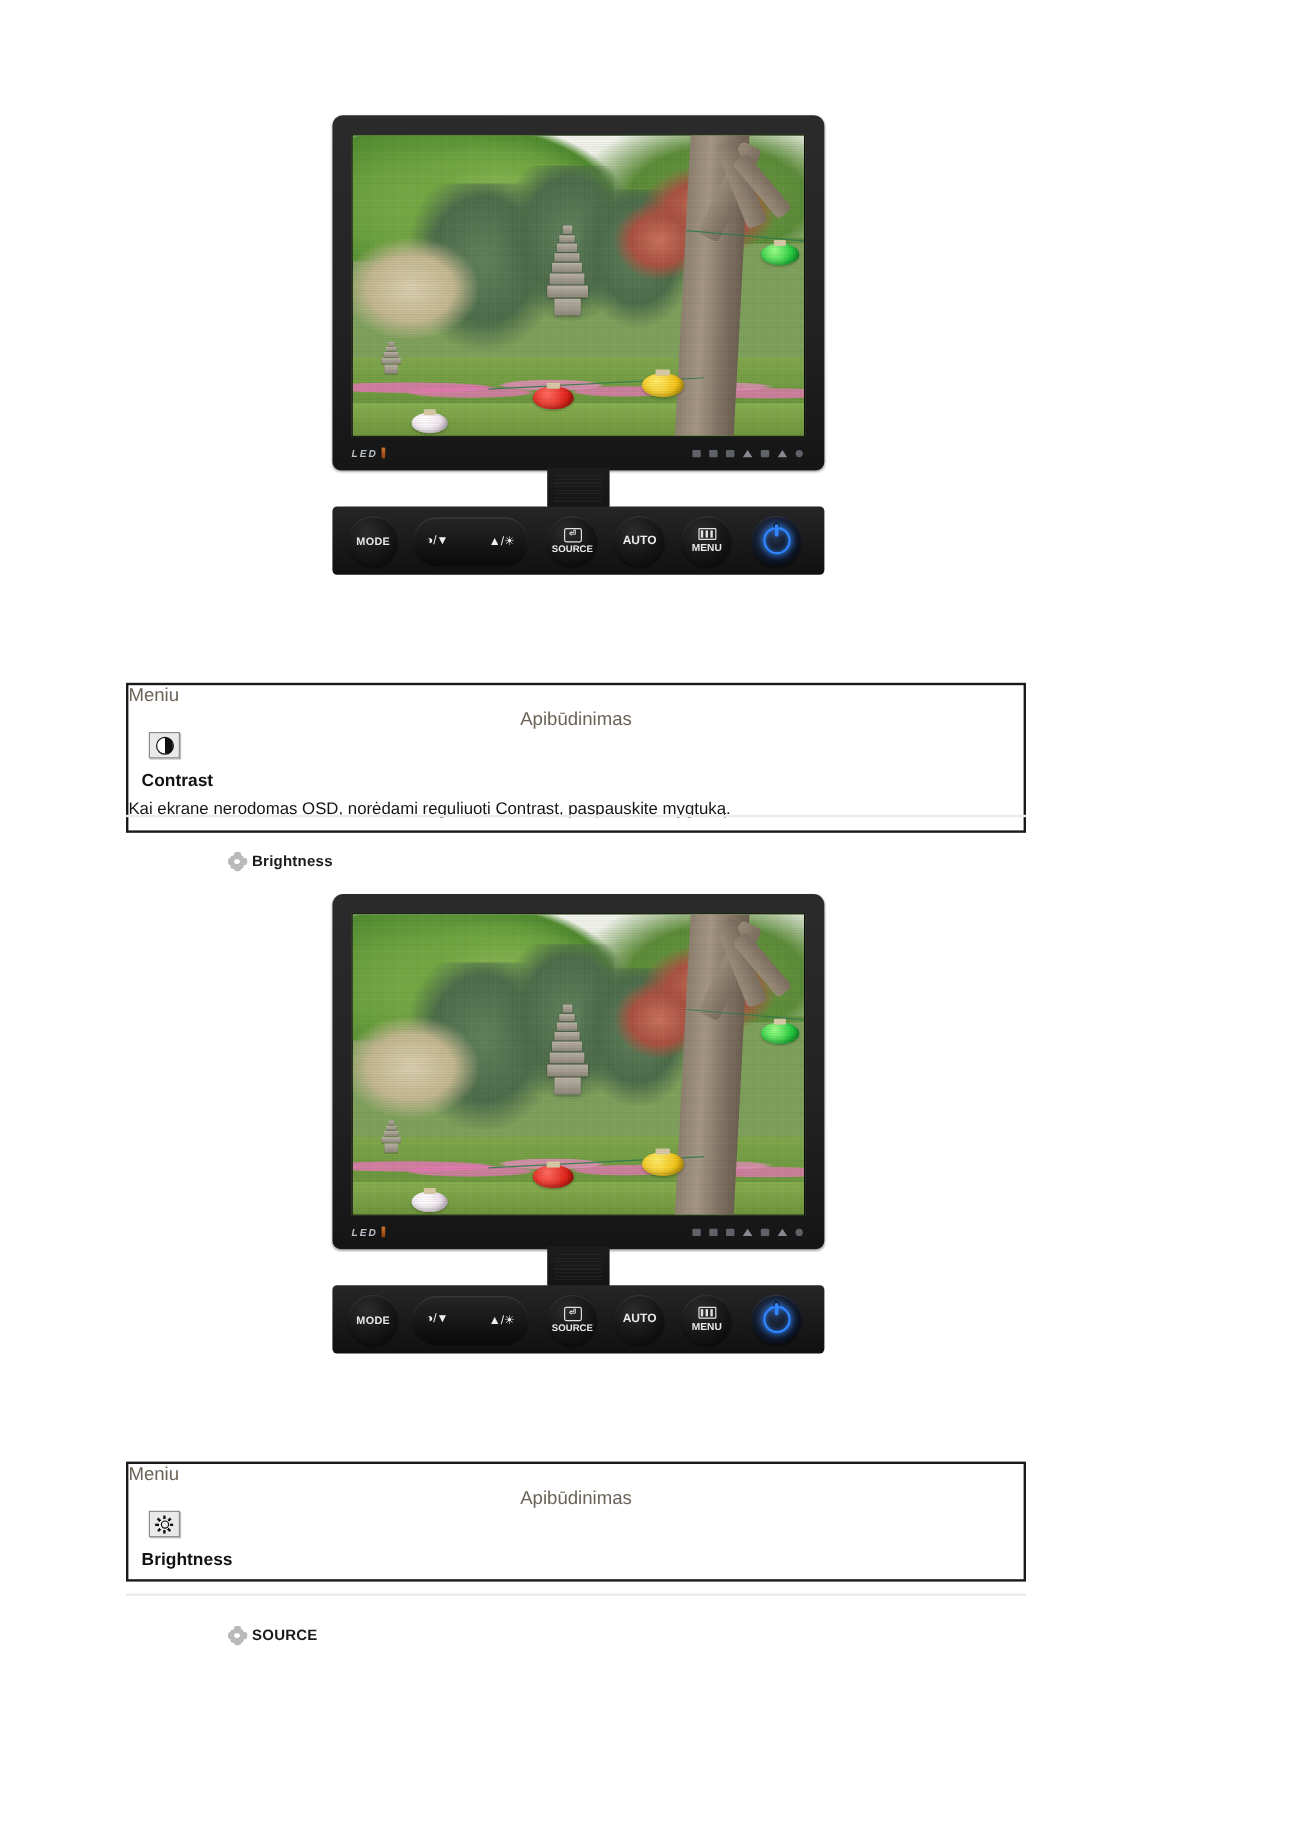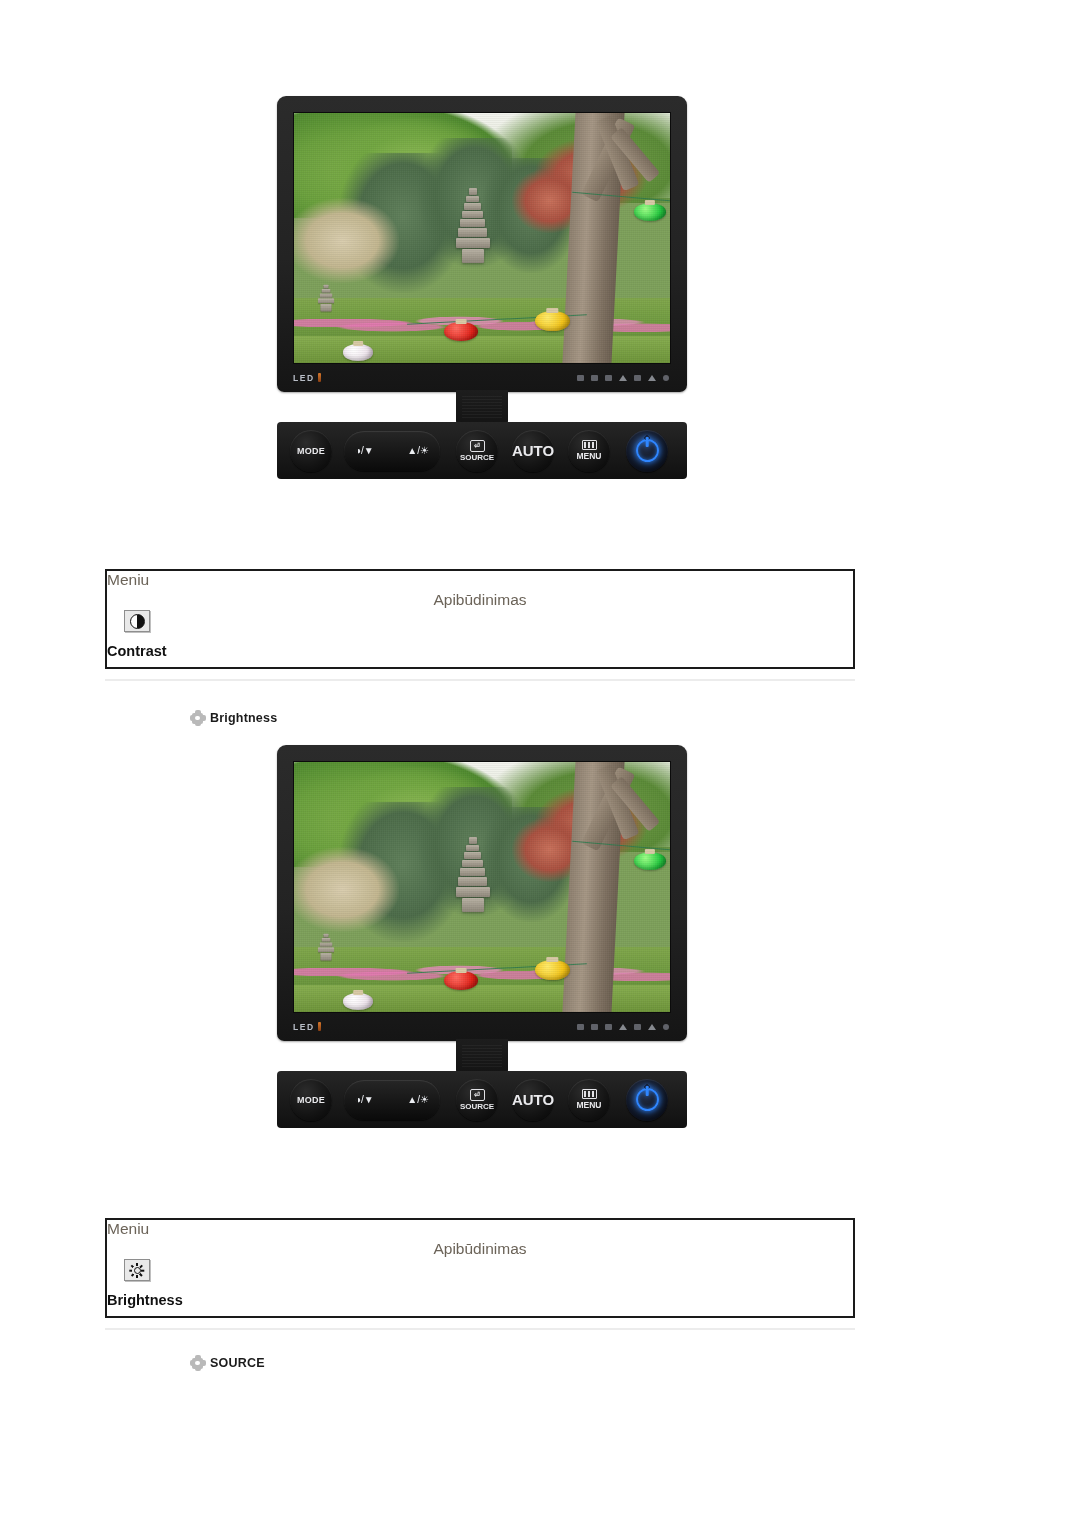--- a/index.html
+++ b/index.html
@@ -43,20 +43,21 @@
     border: 1px solid #0b0b0b;
     box-sizing: border-box;
   }
   .bezel-bottom {
     position: relative;
     height: 27px;
     width: 378px;
     display: flex;
     align-items: center;
     justify-content: space-between;
+    font-style: italic;
   }
   .led-label {
     font-size: 8.5px;
     letter-spacing: 1.6px;
     font-weight: bold;
     color: #b9bec7;
     font-family: "Liberation Sans", sans-serif;
     display: flex;
     align-items: center;
     gap: 3px;
@@ -142,21 +143,21 @@
   .btn-rocker {
     width: 96px; height: 40px; border-radius: 20px;
     background: linear-gradient(180deg,#262626,#0a0a0a);
     display: flex; align-items: center; justify-content: space-between;
     padding: 0 11px; box-sizing: border-box;
     margin-left: 12px;
     box-shadow: inset 0 1px 1px rgba(255,255,255,.10), 0 1px 1px rgba(0,0,0,.6);
   }
   .rocker-seg { font-size: 10px; color: #eceef2; display:flex; align-items:center; gap:1px; white-space: nowrap;}
   .btn-source { width: 42px; height: 42px; font-size: 8px; margin-left: 16px; flex-direction: column; gap:0;}
-  .btn-auto { width: 42px; height: 42px; font-size: 15px; margin-left: 14px;}
+  .btn-auto { width: 42px; height: 42px; font-size: 10px; margin-left: 14px;}
   .btn-menu { width: 42px; height: 42px; font-size: 8.5px; margin-left: 14px; flex-direction: column; gap:1px;}
   .btn-power {
     width: 42px; height: 42px; margin-left: 16px;
     background: radial-gradient(circle at 42% 34%, #26324a 0%, #101624 55%, #04060c 100%);
   }
   .power-glyph {
     width: 19px; height: 19px; border-radius: 50%;
     border: 2.4px solid #2f86ff;
     position: relative;
     box-shadow: 0 0 6px 1px rgba(47,134,255,.85), inset 0 0 4px rgba(47,134,255,.7);
@@ -215,20 +216,21 @@
     padding-top: 7px;
   }
   .tbody .c-menu {
     width: 170px;
     display: flex; align-items: flex-start;
     padding-top: 11px;
   }
   .menu-name {
     font-size: 14.5px; font-weight: bold; color: #111;
     font-family: "Liberation Sans", sans-serif;
+    margin-left: 11px;
   }
   .tbody .c-desc {
     flex: 1;
     padding: 5px 16px 0 0;
   }
   .desc-text {
     font-size: 14px;
     color: #151515;
     line-height: 1.42;
     font-family: "Liberation Sans", sans-serif;
@@ -534,20 +536,21 @@
   </div>
   <div class="trow tbody">
     <div class="c-icon">
       <span class="sq-icon">
         <span class="contrast-glyph"></span>
       </span>
     </div>
     <div class="c-menu">
         <span class="menu-name">Contrast</span>
       </div>
+    <div class="c-desc"><span class="desc-text">Kai ekrane nerodomas OSD, norėdami reguliuoti Contrast, paspauskite mygtuką.</span></div>
   </div>
 </div>
 
 <div class="hrule r1"></div>
 
 <div class="section-head h-brightness">
   <span class="gear-bullet">
       <span class="gear-vert"></span>
     </span>
   <span class="section-label">Brightness</span>

